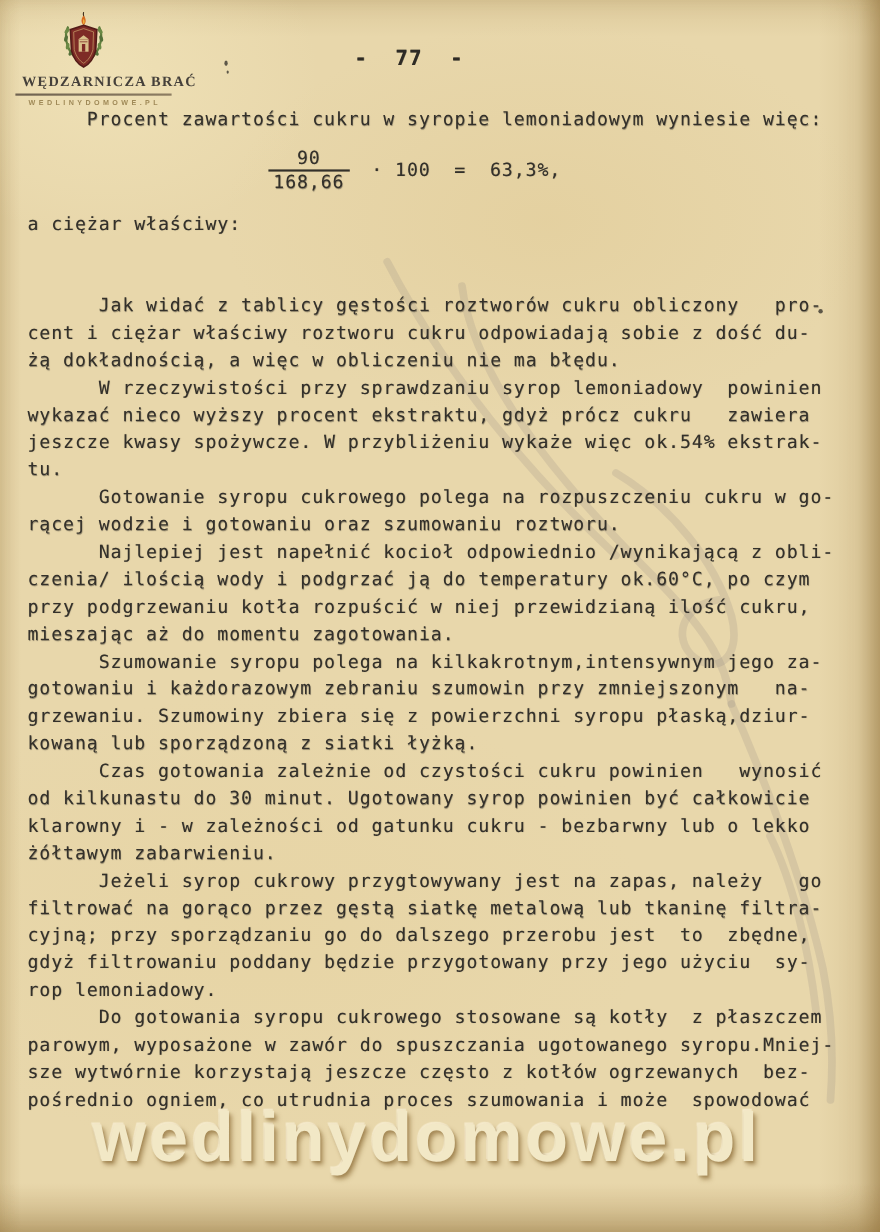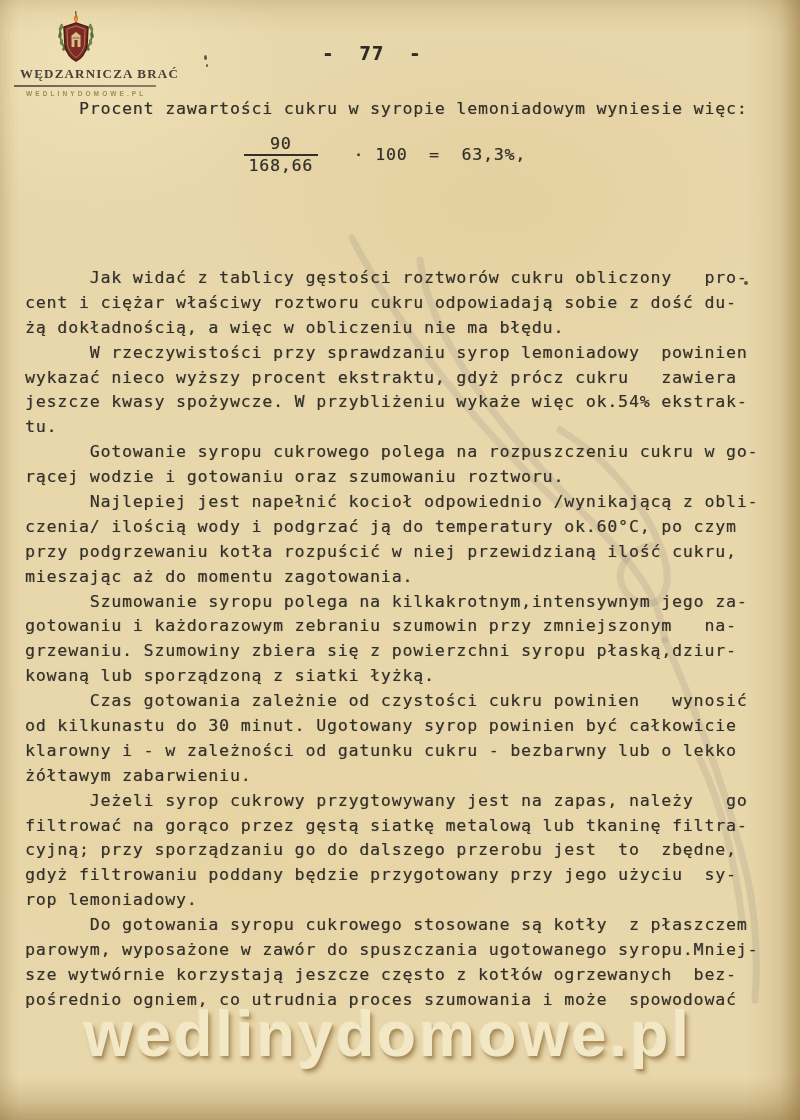--- a/index.html
+++ b/index.html
@@ -43,21 +43,21 @@
     text-shadow:0.4px 0.4px 0.6px rgba(46,43,37,0.55);
   }
   
   .tw{
     color:#33302a;
     font-size:16.5px;font-weight:normal;letter-spacing:0.85px;
     text-shadow:0.4px 0.4px 0.7px rgba(51,48,42,0.5);
     white-space:pre;
   }
   .intro-line{position:absolute;left:25px;top:99px;}
-  .formula1{position:absolute;left:244px;top:134px;display:flex;align-items:center;gap:36px;}
+  .formula1{position:absolute;left:244px;top:134px;display:flex;align-items:center;gap:20px;}
   .frac{display:inline-flex;flex-direction:column;align-items:center;}
   .frac .num{padding:0 26px 1px 26px;border-bottom:2.5px solid #33302a;}
   .frac .den{padding-top:0;}
   .between-line{position:absolute;left:25px;top:194px;}
   .formula2{position:absolute;left:278px;top:224px;}
   .body-text{position:absolute;left:25px;top:266px;width:770px;line-height:24.9px;}
   .tline{height:24.9px;}
   
   .scribble{position:absolute;left:0;top:0;pointer-events:none;}
   .speck{position:absolute;border-radius:50%;background:#3a362e;opacity:0.8;}
@@ -130,19 +130,20 @@
   <div class="tw intro-line">     Procent zawartości cukru w syropie lemoniadowym wyniesie więc:</div>
 
   <div class="formula1">
     <span class="frac tw">
       <span class="num">90</span>
       <span class="den">168,66</span>
     </span>
     <span class="tw">· 100  =  63,3%,</span>
   </div>
 
+  <div class="tw between-line">a ciężar właściwy:</div>
 
 
   <div class="tw body-text"><div class="tline">      Jak widać z tablicy gęstości roztworów cukru obliczony   pro-</div><div class="tline">cent i ciężar właściwy roztworu cukru odpowiadają sobie z dość du-</div><div class="tline">żą dokładnością, a więc w obliczeniu nie ma błędu.</div><div class="tline">      W rzeczywistości przy sprawdzaniu syrop lemoniadowy  powinien</div><div class="tline">wykazać nieco wyższy procent ekstraktu, gdyż prócz cukru   zawiera</div><div class="tline">jeszcze kwasy spożywcze. W przybliżeniu wykaże więc ok.54% ekstrak-</div><div class="tline">tu.</div><div class="tline">      Gotowanie syropu cukrowego polega na rozpuszczeniu cukru w go-</div><div class="tline">rącej wodzie i gotowaniu oraz szumowaniu roztworu.</div><div class="tline">      Najlepiej jest napełnić kocioł odpowiednio /wynikającą z obli-</div><div class="tline">czenia/ ilością wody i podgrzać ją do temperatury ok.60°C, po czym</div><div class="tline">przy podgrzewaniu kotła rozpuścić w niej przewidzianą ilość cukru,</div><div class="tline">mieszając aż do momentu zagotowania.</div><div class="tline">      Szumowanie syropu polega na kilkakrotnym,intensywnym jego za-</div><div class="tline">gotowaniu i każdorazowym zebraniu szumowin przy zmniejszonym   na-</div><div class="tline">grzewaniu. Szumowiny zbiera się z powierzchni syropu płaską,dziur-</div><div class="tline">kowaną lub sporządzoną z siatki łyżką.</div><div class="tline">      Czas gotowania zależnie od czystości cukru powinien   wynosić</div><div class="tline">od kilkunastu do 30 minut. Ugotowany syrop powinien być całkowicie</div><div class="tline">klarowny i - w zależności od gatunku cukru - bezbarwny lub o lekko</div><div class="tline">żółtawym zabarwieniu.</div><div class="tline">      Jeżeli syrop cukrowy przygtowywany jest na zapas, należy   go</div><div class="tline">filtrować na gorąco przez gęstą siatkę metalową lub tkaninę filtra-</div><div class="tline">cyjną; przy sporządzaniu go do dalszego przerobu jest  to  zbędne,</div><div class="tline">gdyż filtrowaniu poddany będzie przygotowany przy jego użyciu  sy-</div><div class="tline">rop lemoniadowy.</div><div class="tline">      Do gotowania syropu cukrowego stosowane są kotły  z płaszczem</div><div class="tline">parowym, wyposażone w zawór do spuszczania ugotowanego syropu.Mniej-</div><div class="tline">sze wytwórnie korzystają jeszcze często z kotłów ogrzewanych  bez-</div><div class="tline">pośrednio ogniem, co utrudnia proces szumowania i może  spowodować</div></div>
 
   <div class="bottom-watermark">wedlinydomowe.pl</div>
 
 </div>
 
 </body></html>

